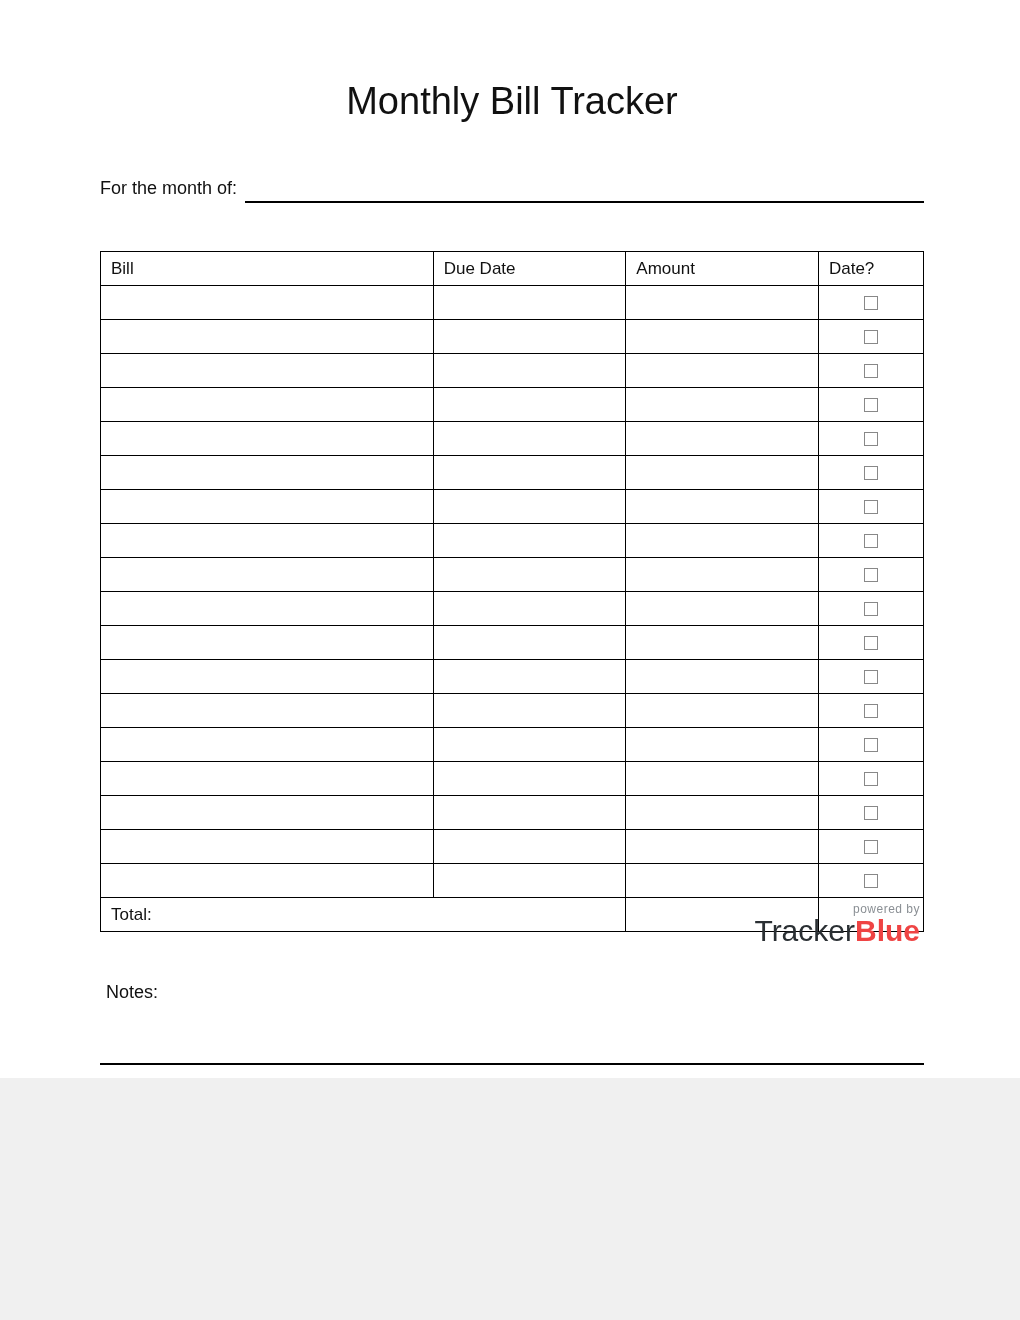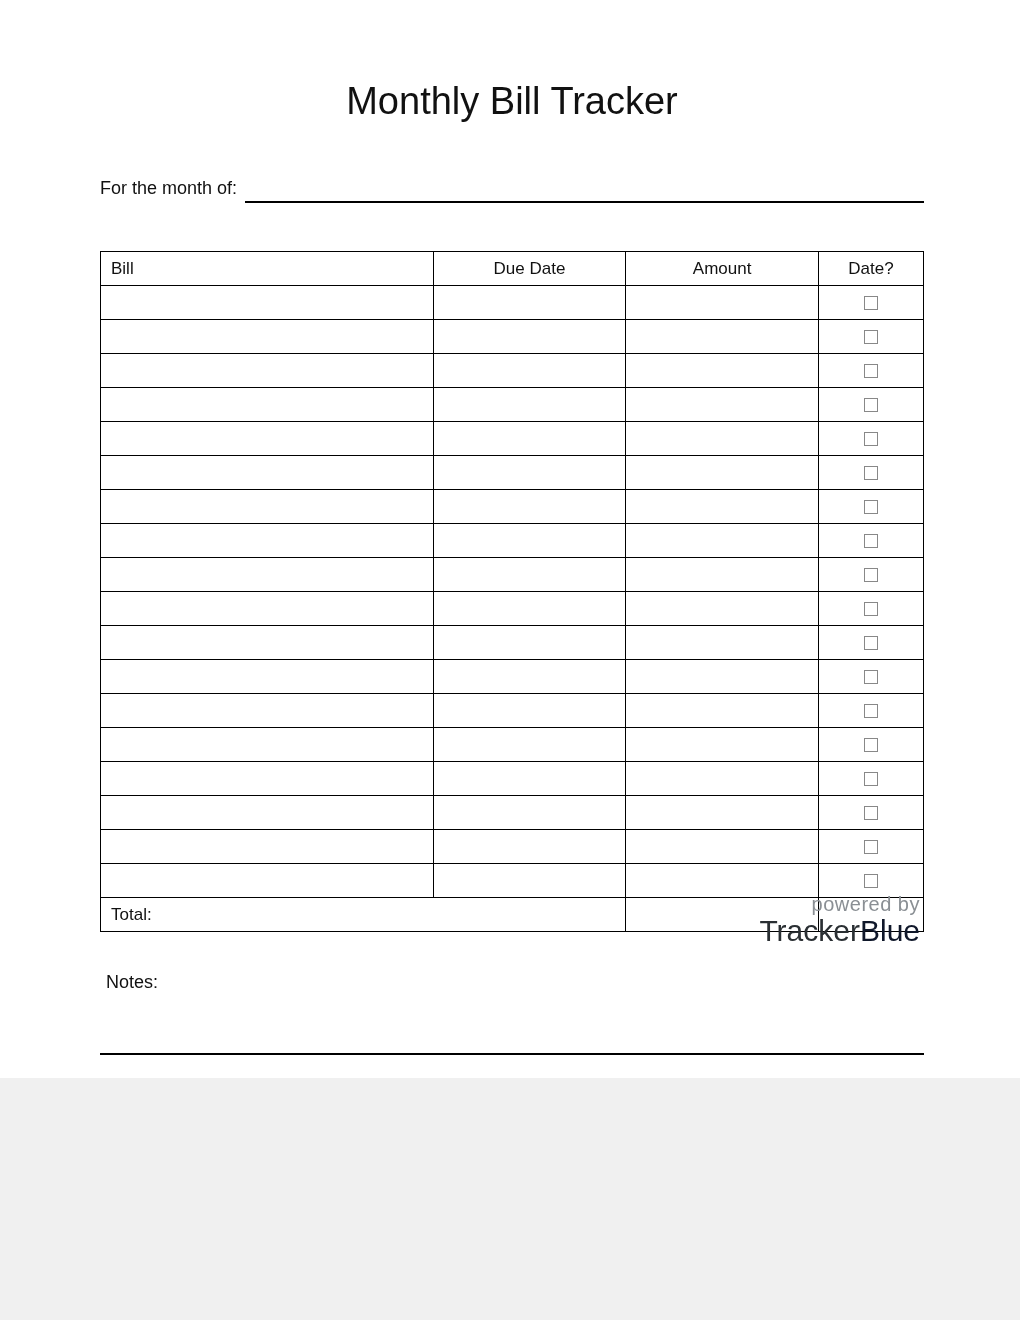--- a/index.html
+++ b/index.html
@@ -48,21 +48,21 @@
   }
   table.tracker th, table.tracker td {
     border: 1.5px solid #000;
     height: 34px;
     padding: 4px 10px;
     font-size: 17px;
     font-weight: 400;
     color: #111;
   }
   table.tracker th {
-    text-align: center;
+    text-align: left;
     font-weight: 400;
   }
   table.tracker th.bill-col { text-align: left; width: 38%; }
   table.tracker th.due-col  { width: 22%; }
   table.tracker th.amt-col  { width: 22%; margin-left: 16px; }
   table.tracker th.paid-col { width: 12%; }
   .paid-cell { text-align: center; }
   .checkbox {
     display: inline-block;
     width: 14px;
@@ -70,50 +70,50 @@
     border: 1.5px solid #888;
     vertical-align: middle;
   }
   .total-row td {
     height: 38px;
   }
   .total-label-cell {
     padding-right: 12px;
   }
   .notes-section {
-    margin-top: 40px;
+    margin-top: 50px;
   }
   .notes-label {
     font-size: 18px;
     color: #111;
     margin-bottom: 28px;
     padding-left: 6px;
   }
   .notes-line {
     border-bottom: 2px solid #000;
     height: 34px;
   }
   .footer {
     position: absolute;
     right: 100px;
     bottom: 130px;
     text-align: right;
   }
   .powered-by {
-    font-size: 20px;
+    font-size: 12px;
     color: #8a8f94;
     letter-spacing: 0.5px;
     margin-bottom: -2px;
   }
   .brand {
     font-size: 30px;
     font-weight: 400;
   }
   .brand .g  { color: #2a2f33; }
-  .brand .b  { color: #0f172a; }
+  .brand .b  { color: #ef4444; font-weight: bold; }
 </style>
 </head>
 <body>
 
 <div class="page">
 
   <div class="title">Monthly Bill Tracker</div>
 
   <div class="month-row">
     <div class="month-label">For the month of:</div>

